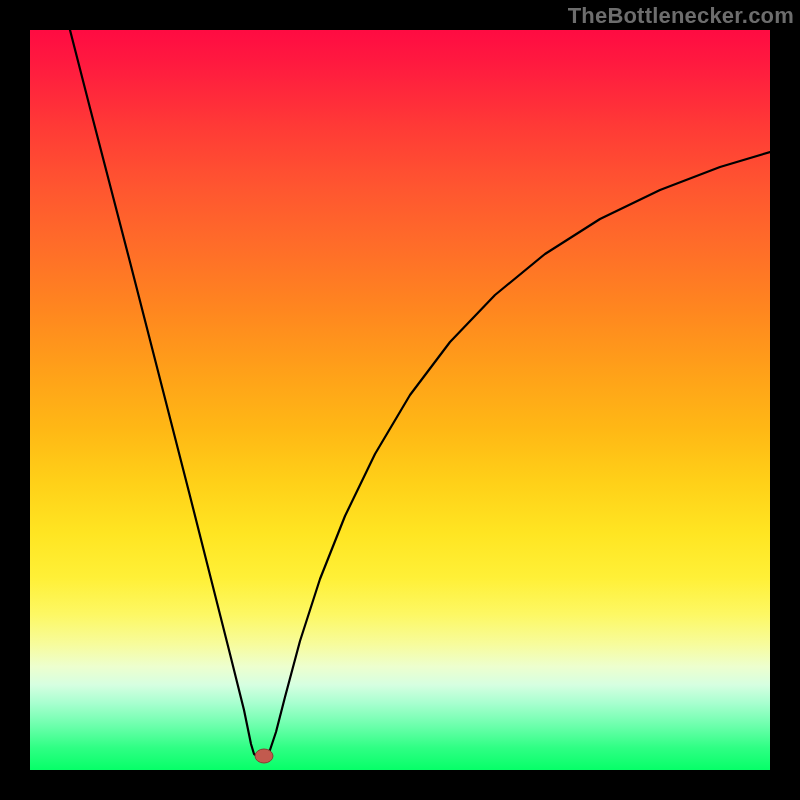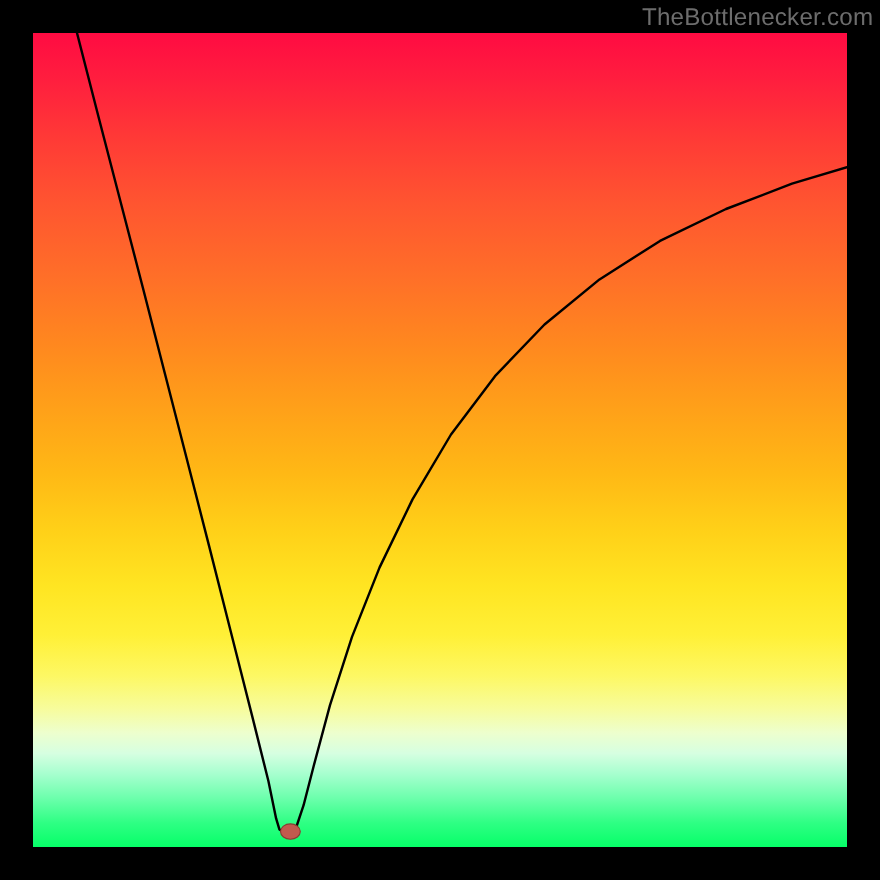--- a/index.html
+++ b/index.html
@@ -54,21 +54,21 @@
     width: 740px;
     height: 740px;
   }
   .attribution {
     position: absolute;
     top: 3px;
     right: 6px;
     color: #6d6d6d;
     font-size: 22px;
     letter-spacing: 0.2px;
-    font-weight: 400;
+    font-weight: 700;
   }
 </style>
 </head>
 <body>
 
 <div class="frame">
 
   <div class="plot-area">
     <svg class="curve-svg" viewBox="0 0 740 740" preserveAspectRatio="none">
       <path id="curve-path" fill="none" stroke-width="2.2" stroke-linecap="round" stroke-linejoin="round" d="M40 0 L60 78 L80 155 L100 232 L120 310 L140 388 L160 466 L180 545 L200 624 L214 680 L221 714 L224 724 L227 726 L232 726 L236 725 L240 720 L246 702 L255 667 L270 611 L290 549 L315 486 L345 424 L380 365 L420 312 L465 265 L515 224 L570 189 L630 160 L690 137 L740 122" stroke="#000000"></path>

